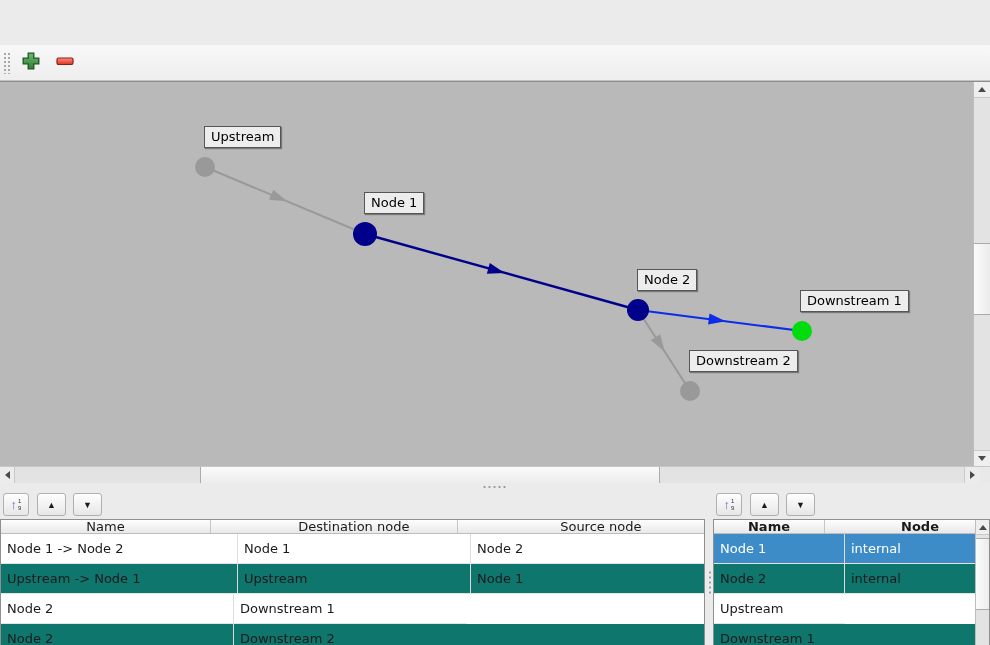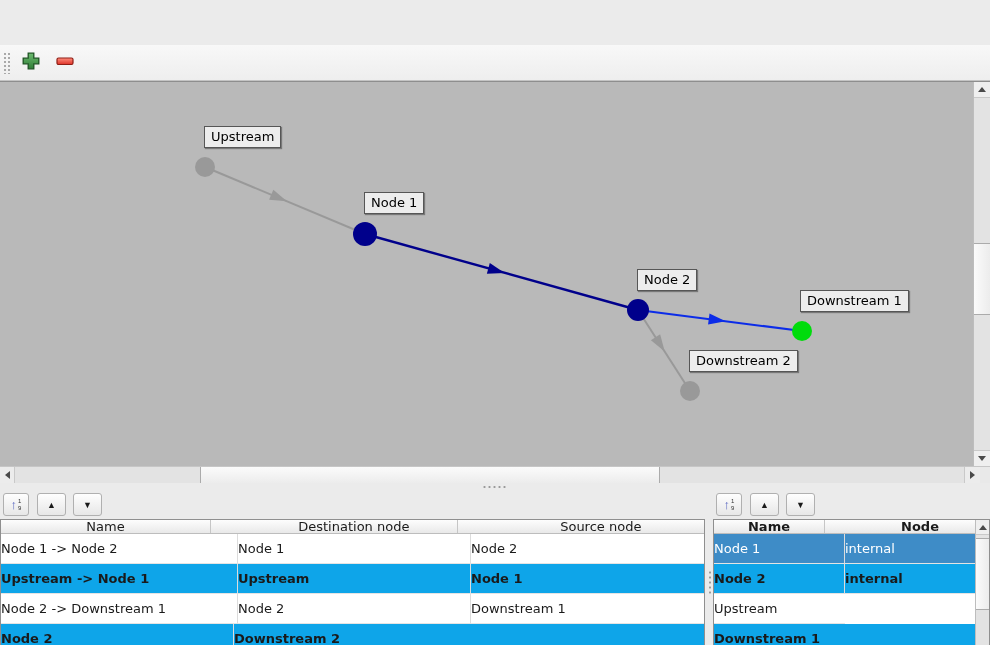--- a/index.html
+++ b/index.html
@@ -56,23 +56,23 @@
 
   .dtable { background:#fff; border:1px solid #8f8f8f; height:155px; position:relative; }
   .edges-table { width:705px; }
   .nodes-table { width:277px; display:flex; }
   .nodes-content { width:261px; }
   .thead { display:flex; height:14px; background:linear-gradient(#fdfdfd,#e9e9e9); border-bottom:1px solid #bdbdbd;gap:40px; }
   .th { display:flex; align-items:center; justify-content:center; font-size:13px; border-right:1px solid #c6c6c6; }
   .th:last-child { border-right:none; }
   .nodes-table .th { font-weight:bold; }
   .trow { display:flex; height:30px; background:#fff; }
-  .trow.alt { background:#0ea5e9;font-weight:bold; }
+  .trow.alt { background:#0f766e; }
   .trow.selected { background:#3e8cc7; color:#fff; }
-  .td { display:flex; align-items:center; border-right:1px solid #dcdcdc; border-bottom:1px solid #e4e4e4; overflow:hidden; white-space:nowrap; }
+  .td { display:flex; align-items:center; padding-left:6px; border-right:1px solid #dcdcdc; border-bottom:1px solid #e4e4e4; overflow:hidden; white-space:nowrap; }
   .td:last-child { border-right:none; }
   .empty-row { height:12px; background:#fff; }
   
   .edges-table .c0 { width:237px; } .edges-table .c1 { width:233px; } .edges-table .c2 { width:233px; }
   
   .nodes-table .c0 { width:131px; } .nodes-table .c1 { width:130px; }
   .nscroll { position:relative; width:15px; background:#e3e3e3; border-left:1px solid #bdbdbd; }
   .nscroll .sb-btn { height:15px; }
   .nscroll .sb-btn.up { top:0; border-bottom:1px solid #c9c9c9; }
   .nscroll .sb-btn.down { bottom:0; border-top:1px solid #c9c9c9; }
@@ -198,21 +198,20 @@
               <div class="td c0">Node 1 -&gt; Node 2</div>
               <div class="td c1">Node 1</div>
               <div class="td c2">Node 2</div>
             </div>
             <div class="trow alt">
               <div class="td c0">Upstream -&gt; Node 1</div>
               <div class="td c1">Upstream</div>
               <div class="td c2">Node 1</div>
             </div>
             <div class="trow">
-              <div class="td c0">Node 2 -&gt; Downstream 1</div>
               <div class="td c1">Node 2</div>
               <div class="td c2">Downstream 1</div>
             </div>
             <div class="trow alt">
               <div class="td c1">Node 2</div>
               <div class="td c2">Downstream 2</div>
             </div>
           </div>
         <div class="empty-row"></div>
       </div>

